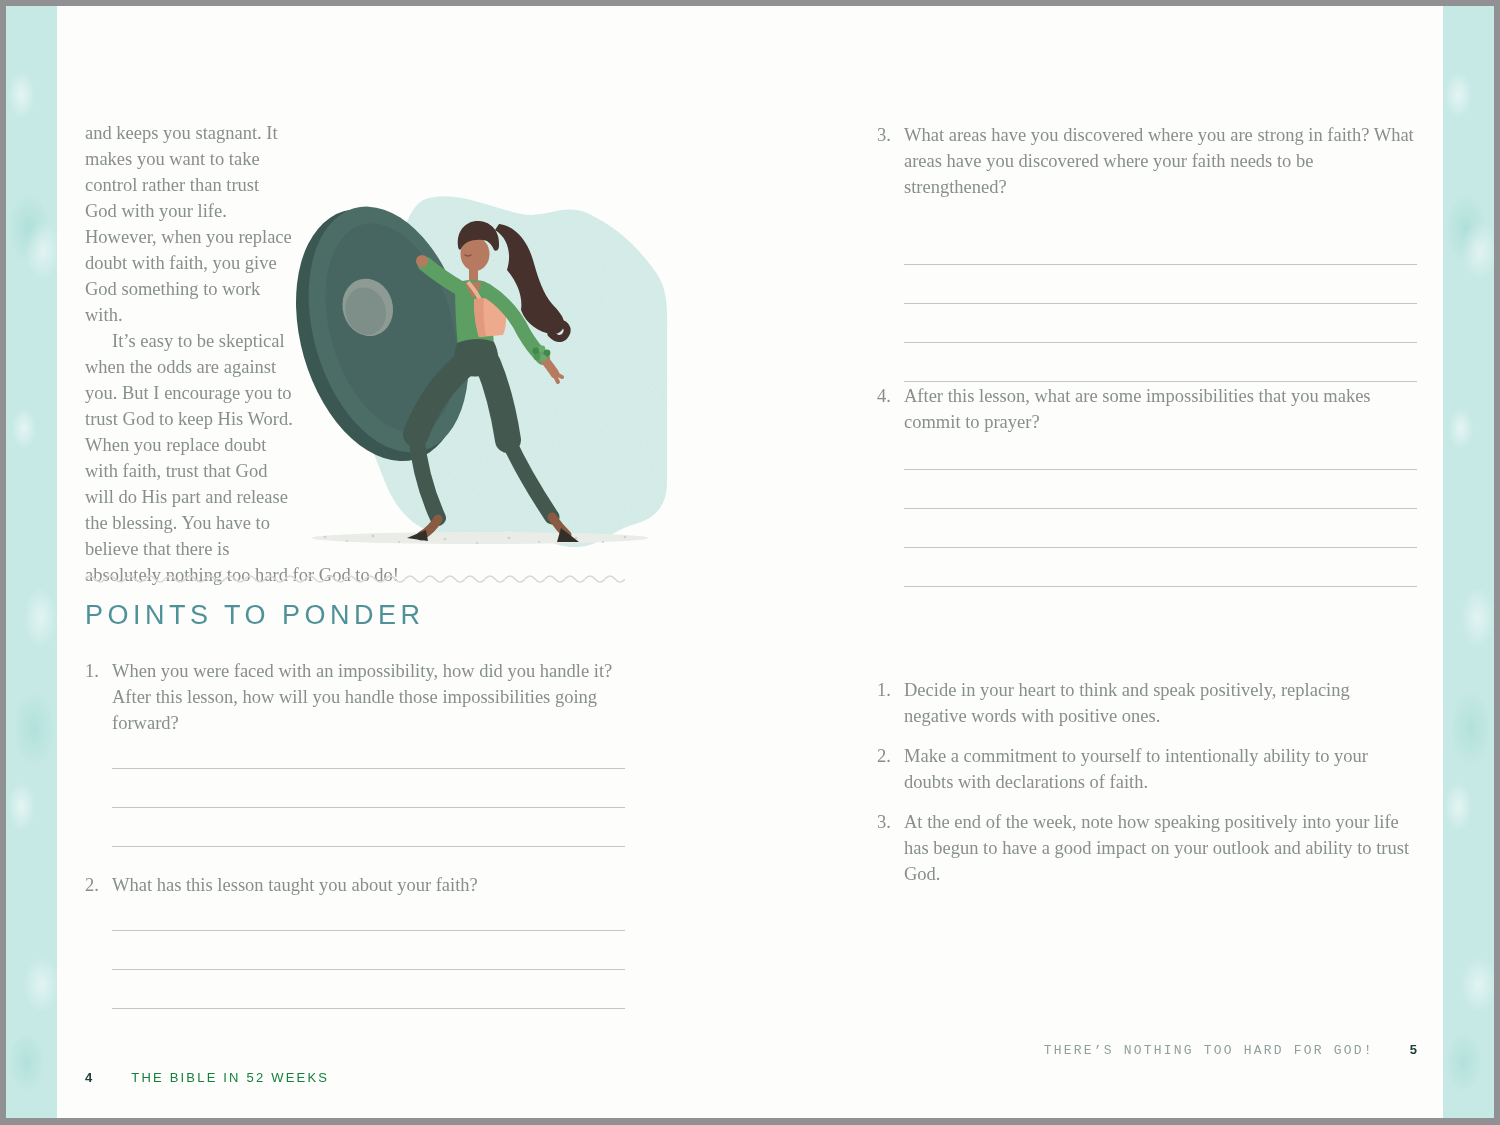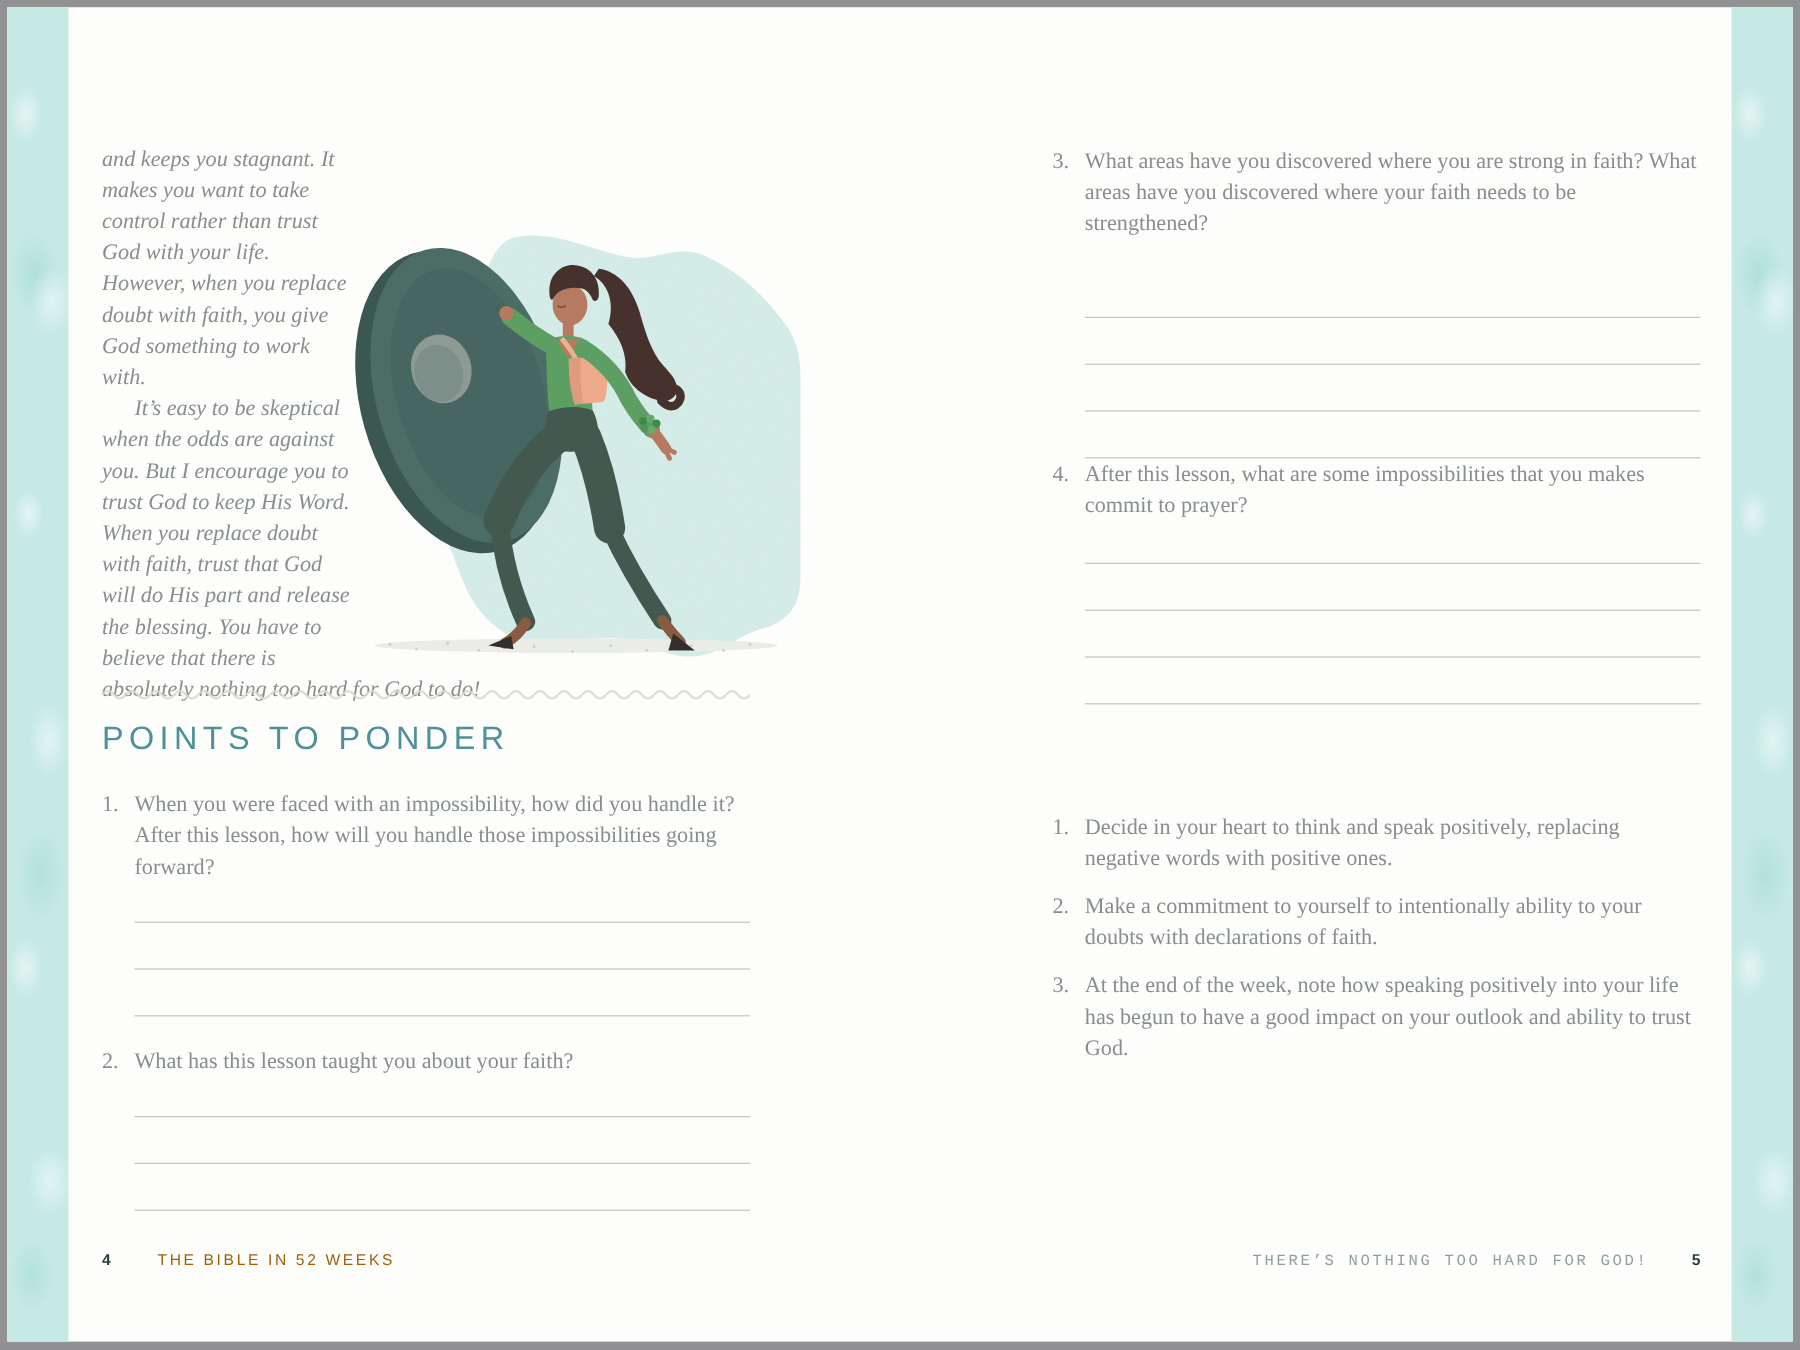--- a/index.html
+++ b/index.html
@@ -23,21 +23,21 @@
   .edge.right{right:0;}
 
   .page{position:absolute;top:0;width:540px;height:100%;color:#868e8c;}
   .page.left{left:79px;}
   .page.right{left:871px;}
 
   .body-text{font-size:18.5px;line-height:26px;color:#878f8d;}
   .body-block{position:absolute;top:114px;left:0;width:540px;}
   .illu-float{float:right;width:330px;height:362px;margin-top:66px;}
   .illu-float svg{display:block;overflow:visible;}
-  .para{margin:0;font-style:italic;}
+  .para{margin:0;}
   .para.indent{text-indent:27px;}
 
   .divider{position:absolute;top:566px;left:0;width:540px;height:12px;}
 
   .section-heading{position:absolute;left:0;font-family:"Liberation Sans",sans-serif;
     font-weight:300;font-size:27px;letter-spacing:4.5px;color:#4f9198;white-space:nowrap;}
 
   .qa{position:absolute;left:0;width:540px;}
   .q-row{display:flex;font-size:18.5px;line-height:26px;color:#878f8d;}
   .q-num{flex:0 0 27px;}
@@ -47,21 +47,21 @@
 
   .actions .q-row{margin-bottom:14px;}
 
   .footer{position:absolute;top:1036px;left:0;width:540px;display:flex;align-items:baseline;
     font-family:"Liberation Sans",sans-serif;font-size:13px;}
   .footer .pageno{font-weight:700;color:#21403d;}
   .footer.left-f .pageno{margin-right:39px;}
   .footer.right-f{justify-content:flex-end;}
   .footer.right-f .pageno{margin-left:36px;}
   .running{letter-spacing:2.2px;}
-  .running.book{color:#a16207;}
+  .running.book{color:#15803d;margin-top:28px;}
   .running.chapter{color:#90a09e;font-family:Liberation Mono, monospace;}
 </style>
 </head>
 <body>
 
 <div class="screen">
   <div class="spread">
     <div class="edge left"></div>
     <div class="edge right"></div>
 

